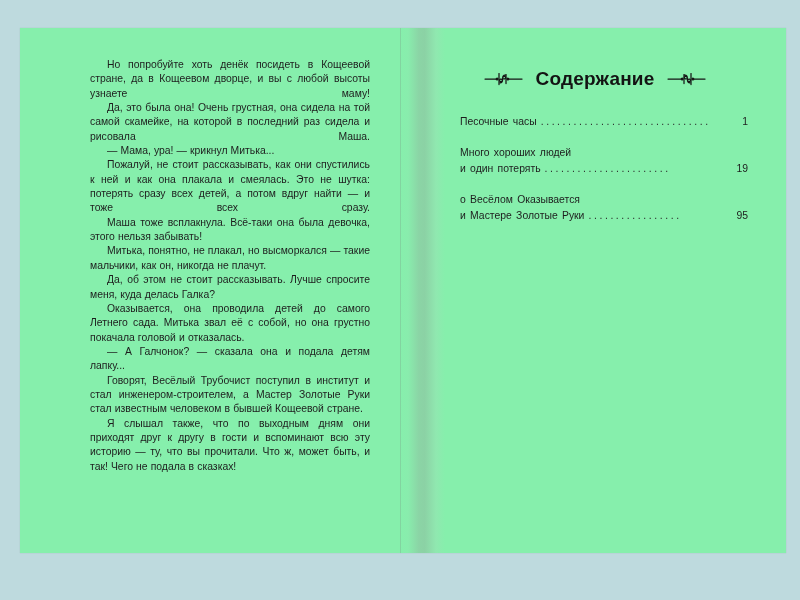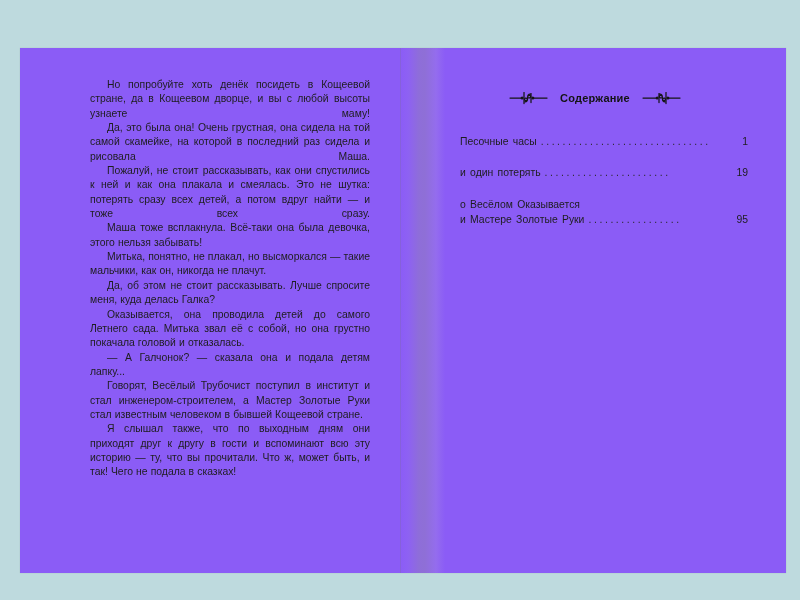--- a/index.html
+++ b/index.html
@@ -19,24 +19,24 @@
     position: relative;
     width: 800px;
     height: 600px;
     background: #bedade;
   }
 
   
   .spread {
     position: absolute;
     left: 20px;
-    top: 48px;
+    top: 28px;
     width: 766px;
     height: 525px;
-    background: #8b5cf6;
+    background: #86efac;
     box-shadow: 0 0 1px rgba(0,0,0,0.18);
   }
 
   
   .gutter {
     position: absolute;
     left: 380px;
     top: 0;
     width: 45px;
     height: 525px;
@@ -99,21 +99,21 @@
     left: 0;
     top: 40px;
     width: 382px;
     display: flex;
     align-items: center;
     justify-content: center;
     gap: 11px;
   }
   .toc-title {
     font-family: "Liberation Sans", sans-serif;
-    font-size: 11px;
+    font-size: 19px;
     font-weight: bold;
     color: #131313;
     letter-spacing: 0.2px;
     white-space: nowrap;
   }
   .ornament { display: block; }
   .ornament.flip { transform: scaleX(-1); }
 
   .toc-list {
     position: absolute;
@@ -156,20 +156,21 @@
 </head>
 <body>
 
 <div class="scan">
   <div class="spread">
 
     <div class="page page-left">
       <div class="body-text">
         <p class="last-justified">Но попробуйте хоть денёк посидеть в Кощеевой стране, да в Кощеевом дворце, и вы с любой высоты узнаете маму!</p>
         <p class="last-justified">Да, это была она! Очень грустная, она сидела на той самой скамейке, на которой в последний раз сидела и рисовала Маша.</p>
+        <p>— Мама, ура! — крикнул Митька...</p>
         <p class="last-justified">Пожалуй, не стоит рассказывать, как они спустились к ней и как она плакала и смеялась. Это не шутка: потерять сразу всех детей, а потом вдруг найти — и тоже всех сразу.</p>
         <p>Маша тоже всплакнула. Всё-таки она была девочка, этого нельзя забывать!</p>
         <p>Митька, понятно, не плакал, но высморкался — такие мальчики, как он, никогда не плачут.</p>
         <p>Да, об этом не стоит рассказывать. Лучше спросите меня, куда делась Галка?</p>
         <p>Оказывается, она проводила детей до самого Летнего сада. Митька звал её с собой, но она грустно покачала головой и отказалась.</p>
         <p>— А Галчонок? — сказала она и подала детям лапку...</p>
         <p>Говорят, Весёлый Трубочист поступил в институт и стал инженером-строителем, а Мастер Золотые Руки стал известным человеком в бывшей Кощеевой стране.</p>
         <p>Я слышал также, что по выходным дням они приходят друг к другу в гости и вспоминают всю эту историю — ту, что вы прочитали. Что ж, может быть, и так! Чего не подала в сказках!</p>
       </div>
     </div>
@@ -217,20 +218,21 @@
 
         <div class="toc-entry">
           <div class="toc-line final">
             <span class="toc-label">Песочные часы</span>
             <span class="toc-dots">...............................</span>
             <span class="toc-page">1</span>
           </div>
         </div>
 
         <div class="toc-entry">
+          <div class="toc-line">Много хороших людей</div>
           <div class="toc-line final">
             <span class="toc-label">и один потерять</span>
             <span class="toc-dots">.......................</span>
             <span class="toc-page">19</span>
           </div>
         </div>
 
         <div class="toc-entry">
           <div class="toc-line">о Весёлом Оказывается</div>
           <div class="toc-line final">

